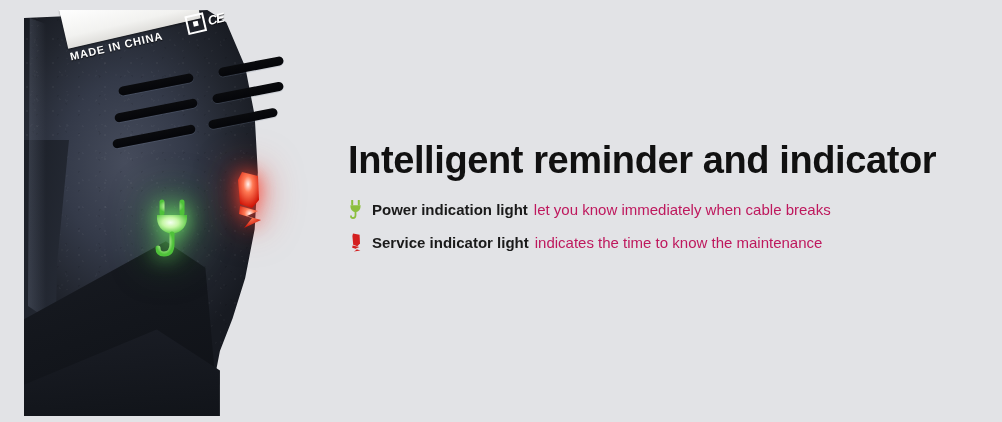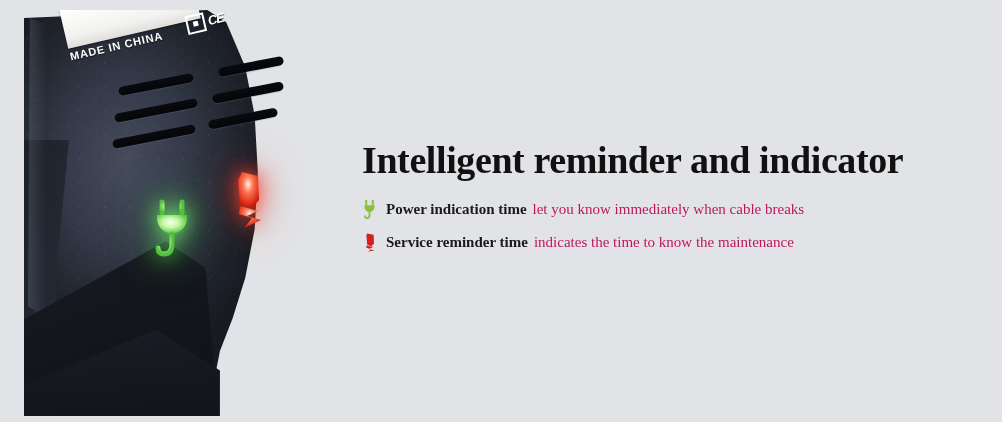--- a/index.html
+++ b/index.html
@@ -207,24 +207,23 @@
             drop-shadow(0 0 20px rgba(70,220,70,.55));
   }
   .led.service svg {
     filter: drop-shadow(0 0 9px rgba(255,70,50,.95))
             drop-shadow(0 0 18px rgba(220,30,20,.55));
   }
 
   
   .content {
     position: absolute;
-    left: 362px;
+    left: 348px;
     top: 140px;
     width: 630px;
-    font-family: Liberation Serif, serif;
   }
 
   .headline {
     margin: 0;
     font-size: 38px;
     font-weight: bold;
     color: #111111;
     letter-spacing: -.4px;
     line-height: 1.1;
     white-space: nowrap;
@@ -339,31 +338,31 @@
     <ul class="feature-list">
 
       <li class="feature-item">
         <span class="feature-icon">
           <svg width="14" height="19" viewBox="0 0 14 19">
             <path d="M3.2 0.6 L3.2 4.4 M9.8 0.6 L9.8 4.4" stroke="#8cbf3f" stroke-width="2" stroke-linecap="round" fill="none"></path>
             <path d="M1.4 5.2 Q1.1 11.2 6.5 12.2 Q11.9 11.2 11.6 5.2 Z" fill="#8cbf3f"></path>
             <path d="M6.5 12.2 L6.5 15.2 Q6.5 18 4 18 Q2 18 2 16.2" stroke="#8cbf3f" stroke-width="1.8" fill="none" stroke-linecap="round"></path>
           </svg>
         </span>
-        <span class="feature-title">Power indication time</span>
+        <span class="feature-title">Power indication light</span>
         <span class="feature-desc">let you know immediately when cable breaks</span>
       </li>
 
       <li class="feature-item">
         <span class="feature-icon">
           <svg width="14" height="19" viewBox="0 0 14 19">
             <path d="M4 0.6 L10.6 1.8 L11 10.4 L8.4 13.2 L4.2 11.8 L3.4 3 Z" fill="#d41f1f"></path>
             <path d="M3.6 12.4 L10.4 14 L6.2 15.8 L11.4 17.4 L5 18.6 L8.2 16.2 L3.2 14.8 Z" fill="#d41f1f"></path>
           </svg>
         </span>
-        <span class="feature-title">Service reminder time</span>
+        <span class="feature-title">Service indicator light</span>
         <span class="feature-desc">indicates the time to know the maintenance</span>
       </li>
 
     </ul>
   </div>
 
 </div>
 
 </body></html>

